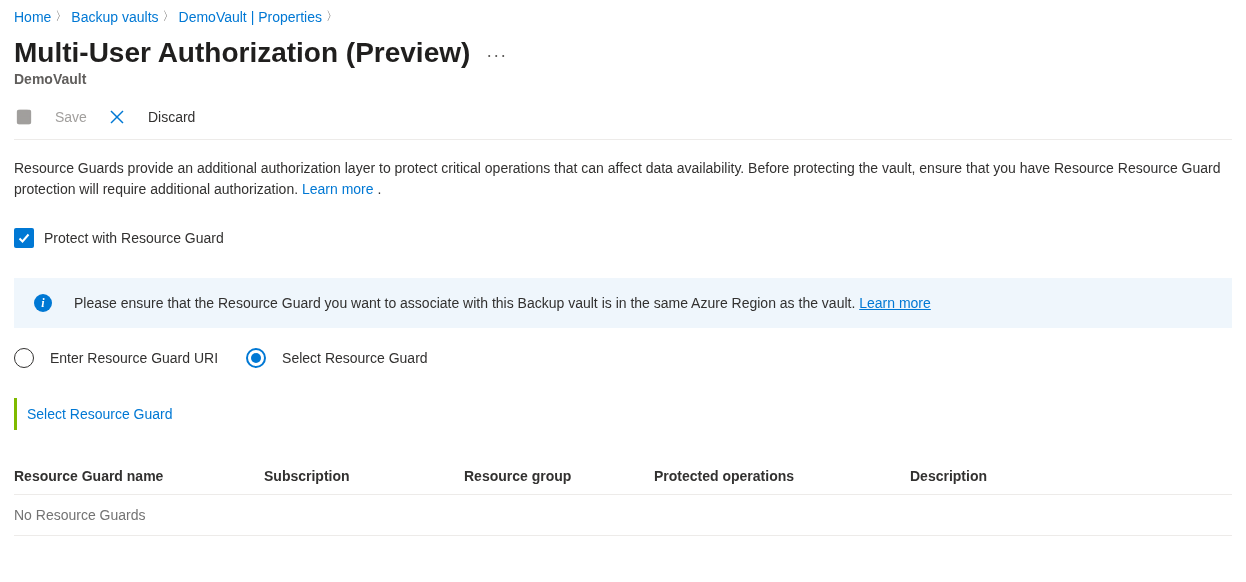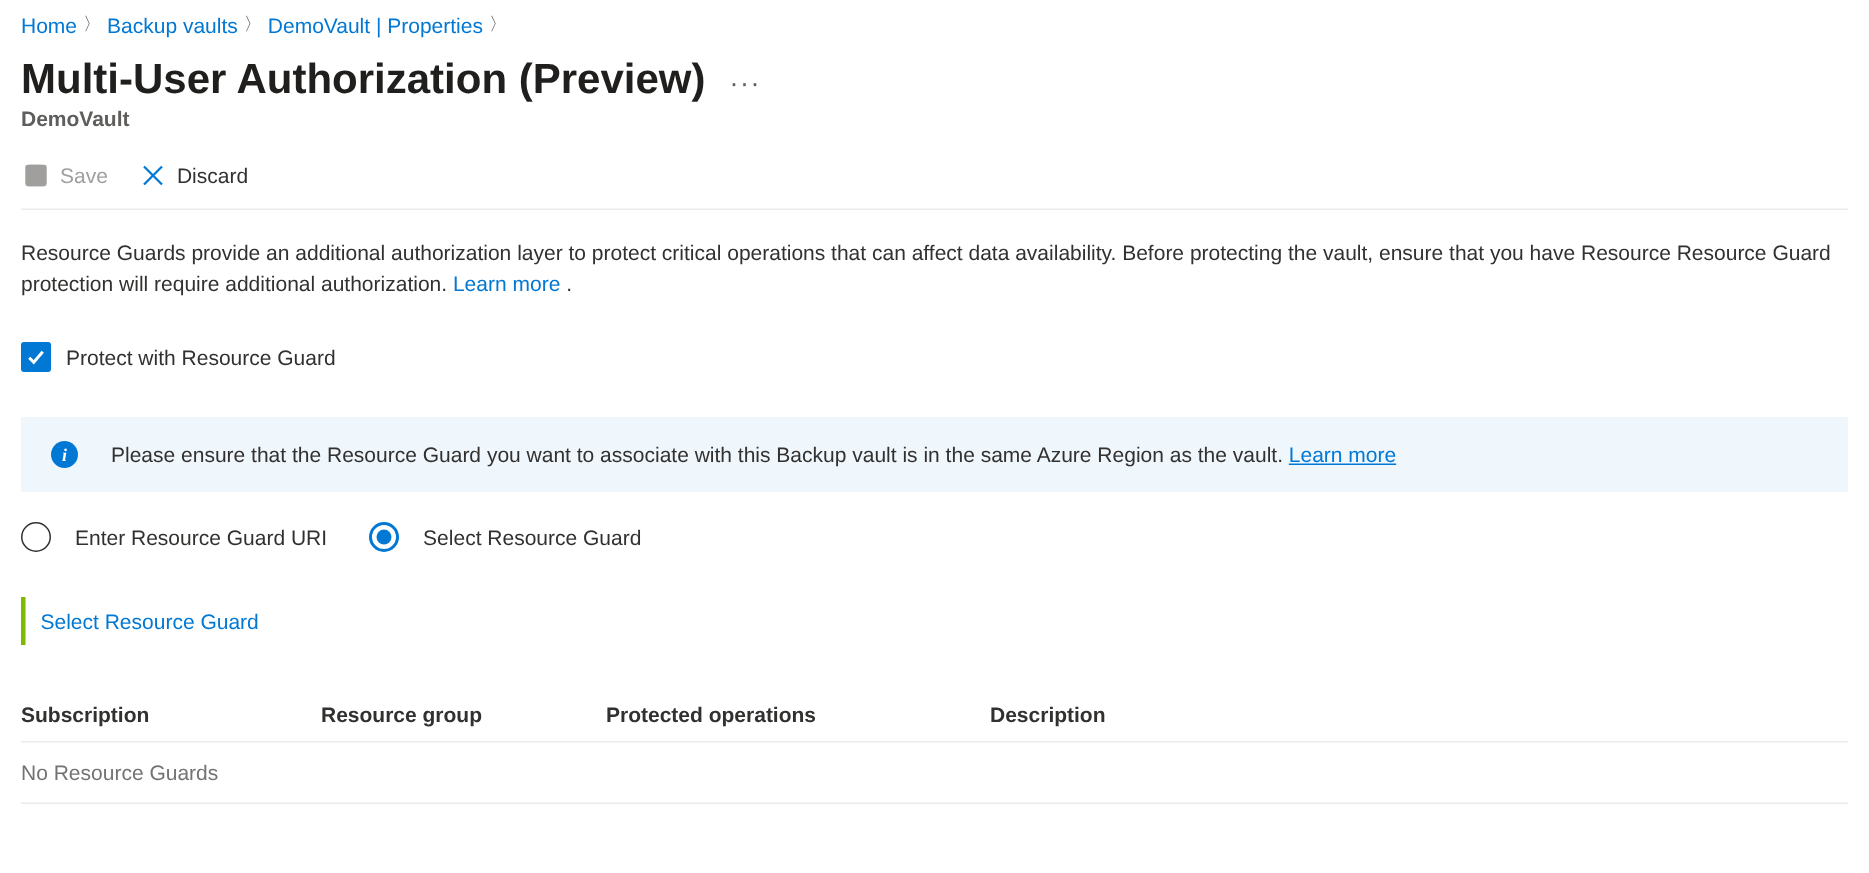--- a/index.html
+++ b/index.html
@@ -60,21 +60,21 @@
       display: flex;
       align-items: center;
       gap: 18px;
       padding-bottom: 10px;
       border-bottom: 1px solid #edebe9;
       margin-bottom: 18px;
     }
     .toolbar-btn {
       display: flex;
       align-items: center;
-      gap: 8px;
+      gap: 23px;
       background: none;
       border: none;
       cursor: pointer;
       font-size: 14px;
       color: #323130;
       padding: 4px 2px;
     }
     .toolbar-btn.disabled {
       color: #a19f9d;
       cursor: default;
@@ -273,19 +273,20 @@
     <span>Select Resource Guard</span>
   </div>
 </div>
 
 <div class="select-link-row">
   <span class="select-link">Select Resource Guard</span>
 </div>
 
 <div class="table">
   <div class="thead">
+    <div class="th col1">Resource Guard name</div>
     <div class="th col2">Subscription</div>
     <div class="th col3">Resource group</div>
     <div class="th col4">Protected operations</div>
     <div class="th col5">Description</div>
   </div>
   <div class="tbody-row">No Resource Guards</div>
 </div>
 
 </body></html>

